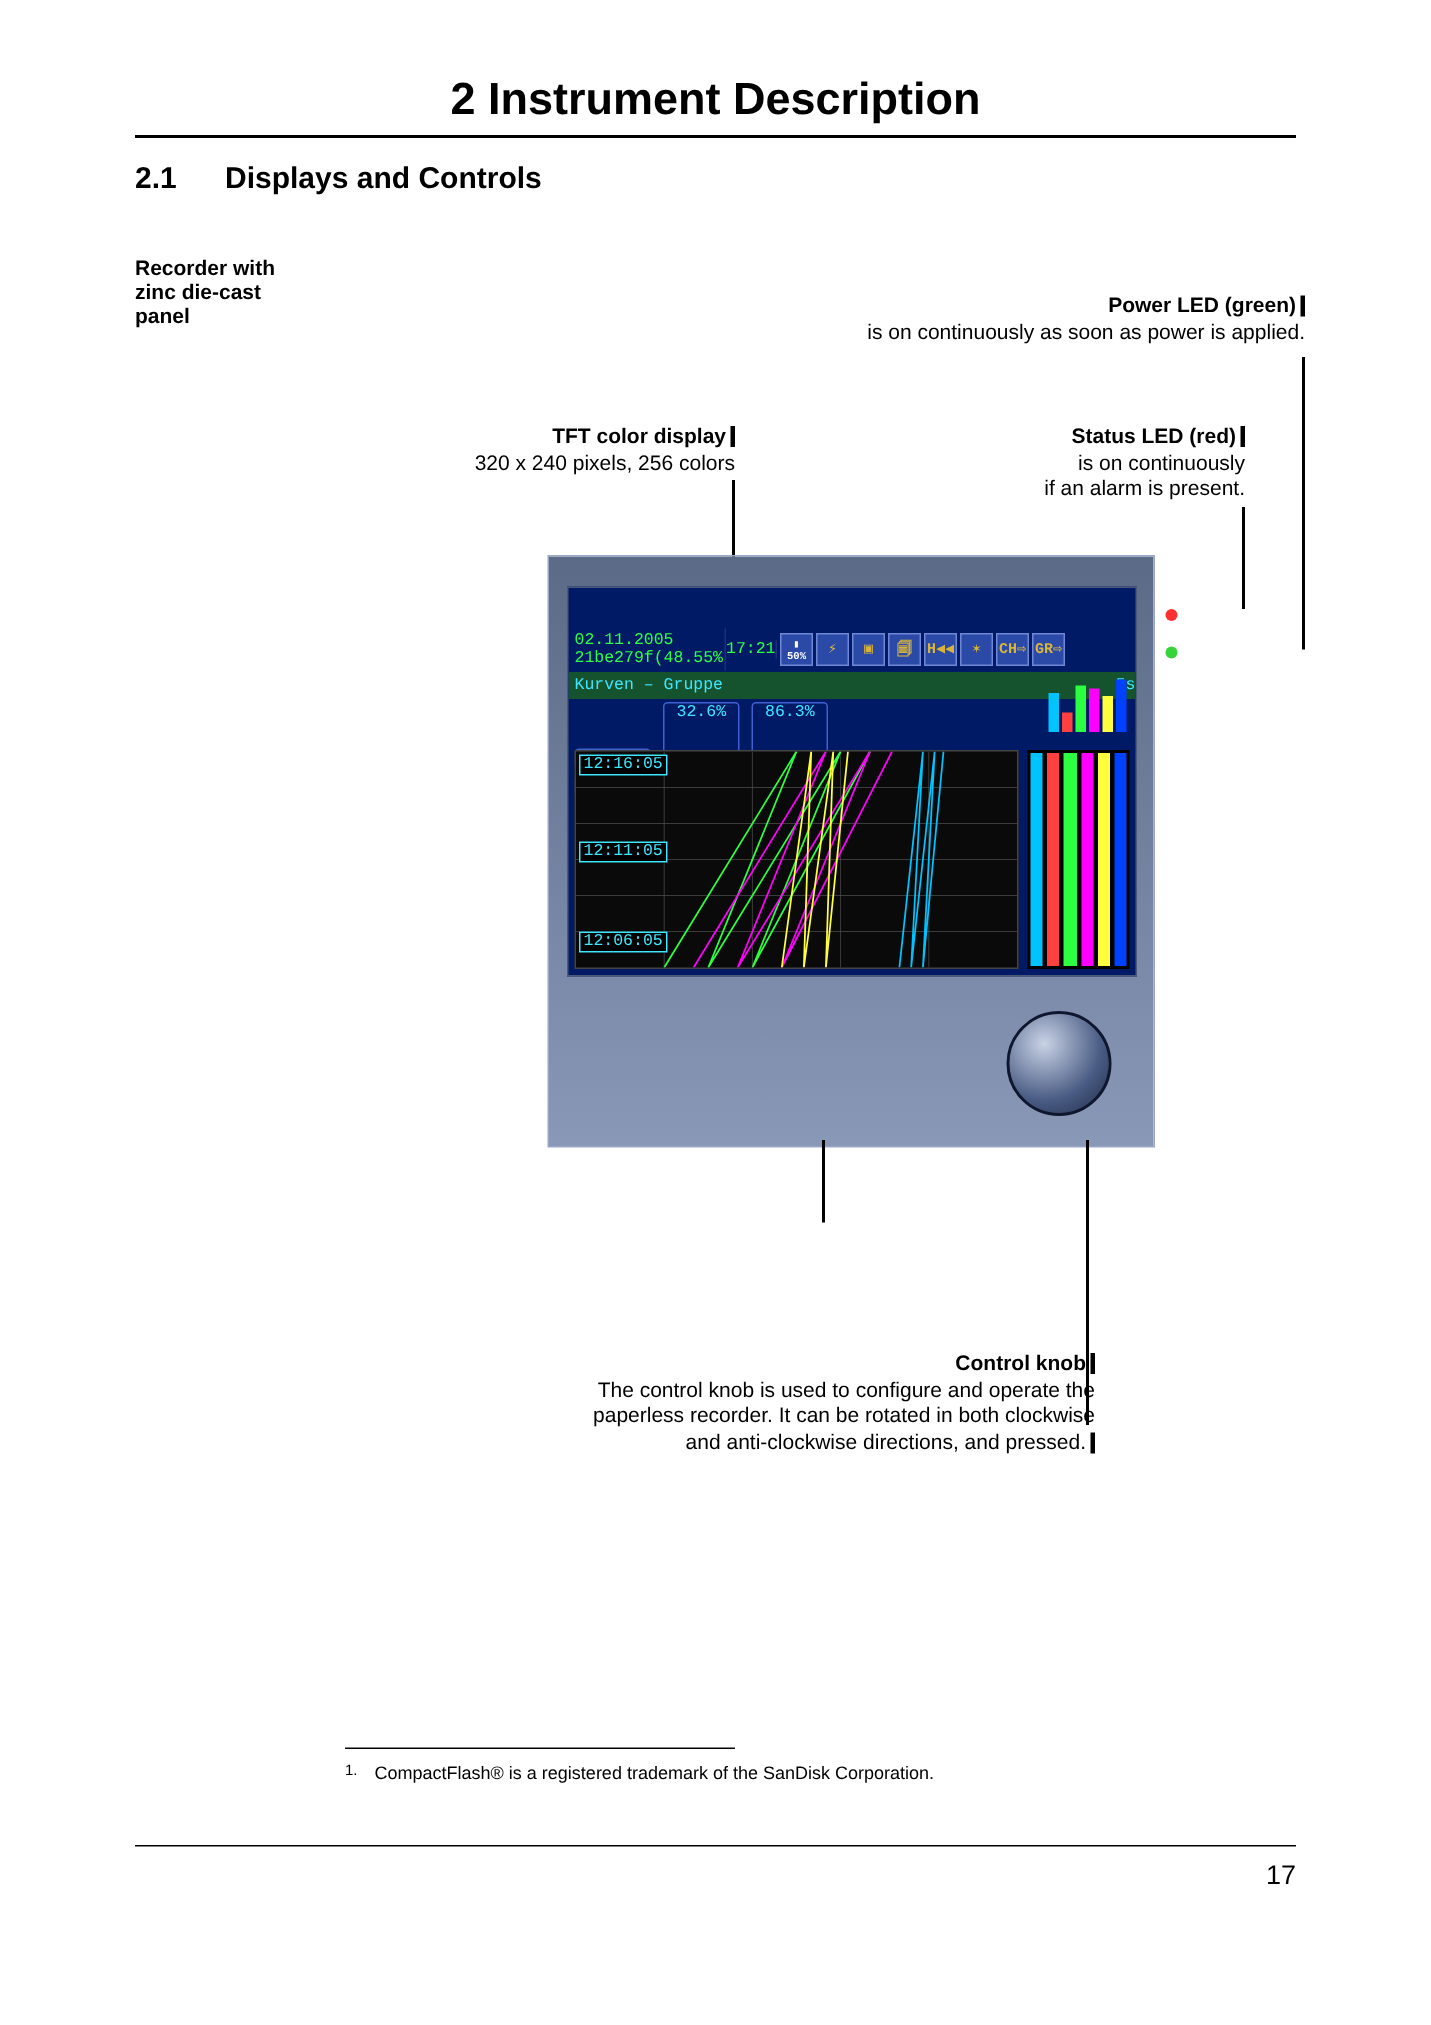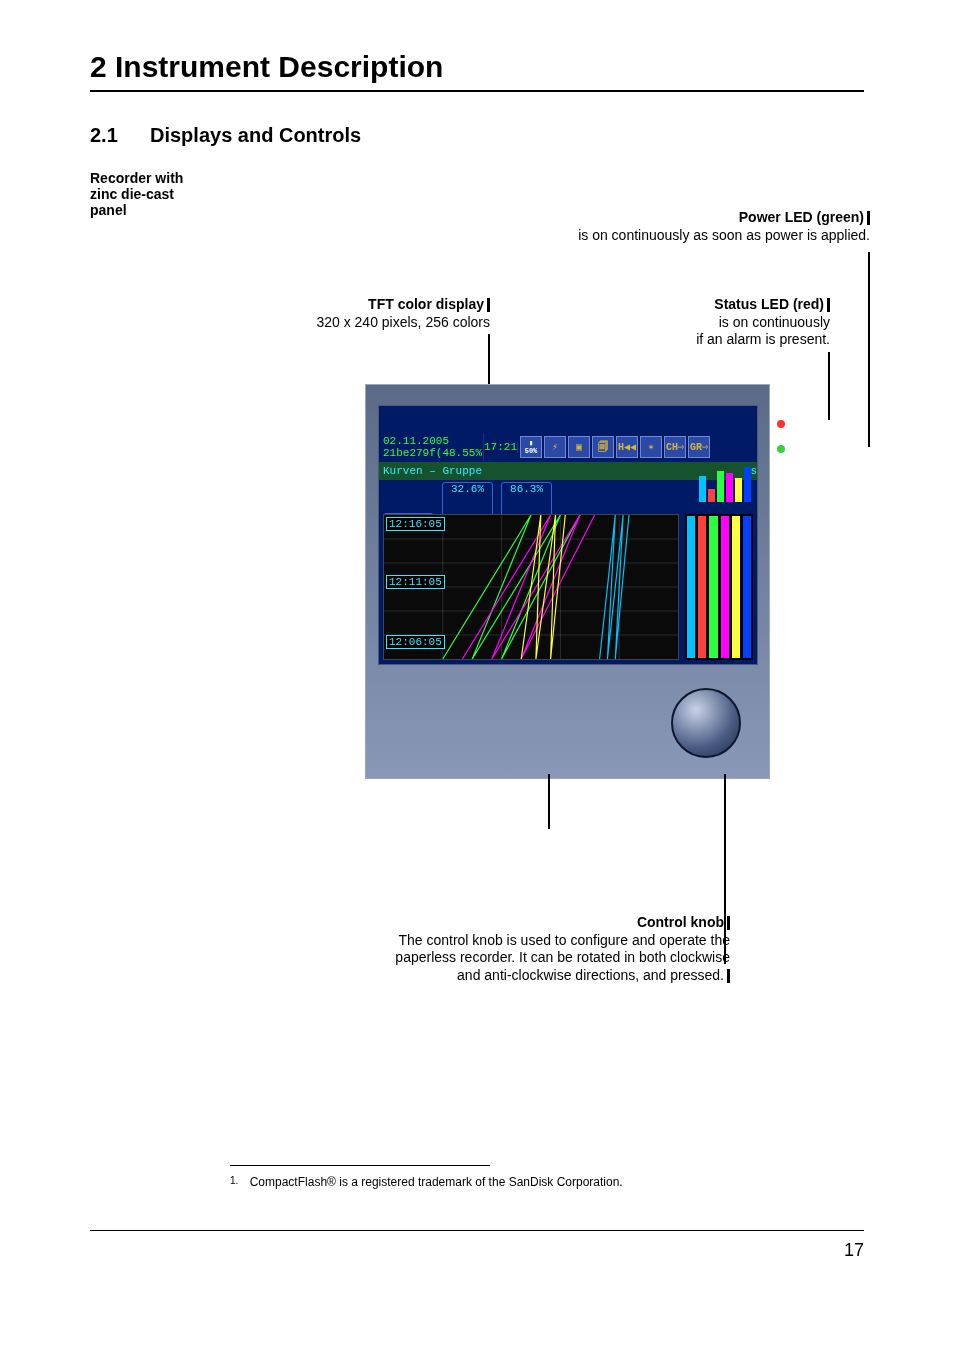--- a/index.html
+++ b/index.html
@@ -8,46 +8,46 @@
     background: #fff;
     width: 954px;
     height: 1350px;
     position: relative;
     color: #000;
   }
   .content {
     padding: 50px 90px 0 90px;
   }
   .chapter-title {
-    text-align: left;
+    text-align: center;
     font-size: 30px;
     font-weight: bold;
     border-bottom: 2px solid #000;
     padding-bottom: 6px;
-    margin-bottom: 32px;
+    margin-bottom: 16px;
   }
   .section-title {
     font-size: 20px;
     font-weight: bold;
     margin-bottom: 14px;
   }
   .section-num { display: inline-block; width: 60px; }
   .margin-label {
     position: absolute;
     left: 90px;
     top: 170px;
     width: 130px;
     font-size: 14px;
     font-weight: bold;
     color: #000;
   }
   .diagram-area {
     position: absolute;
     left: 230px;
-    top: 184px;
+    top: 170px;
     width: 640px;
     height: 840px;
     text-decoration: underline;
   }
   .callout {
     position: absolute;
     font-size: 14px;
     line-height: 1.25;
   }
   .callout.right { text-align: right; }

